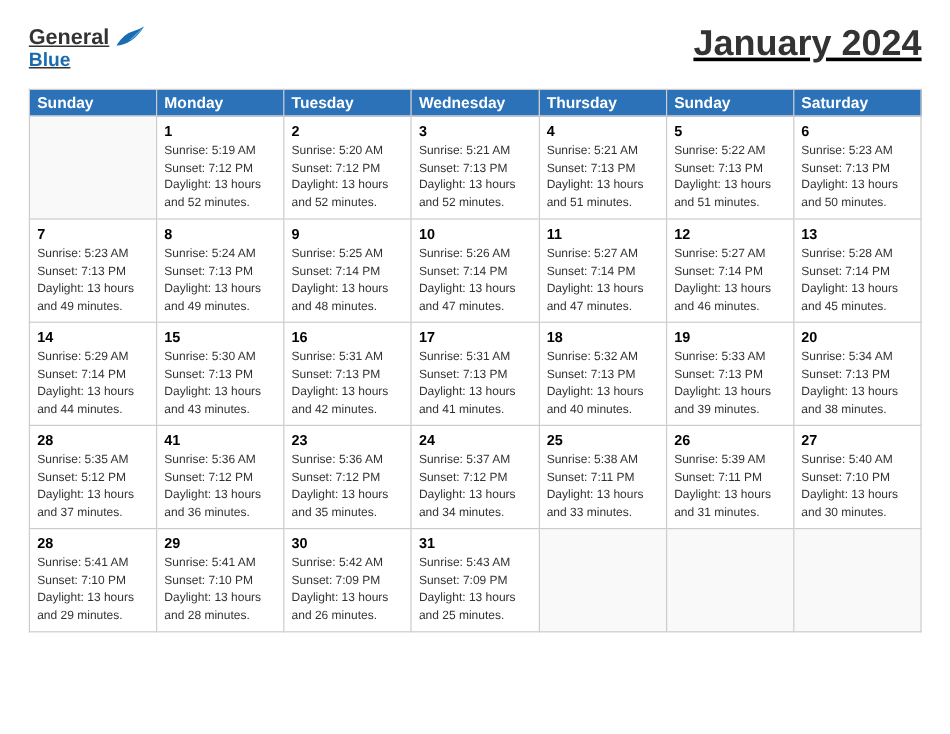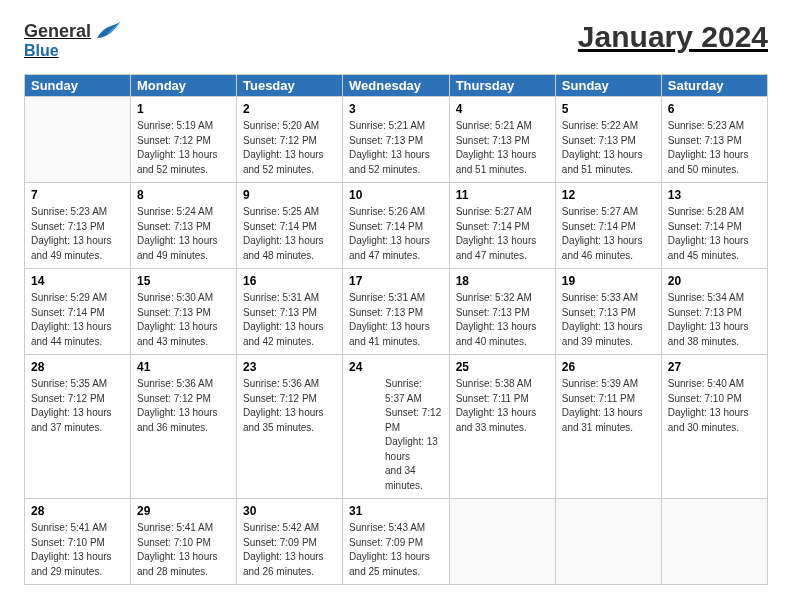--- a/index.html
+++ b/index.html
@@ -264,41 +264,41 @@
           <div class="cell-text" style="white-space: pre-line;">Sunrise: 5:34 AM
 Sunset: 7:13 PM
 Daylight: 13 hours
 and 38 minutes.</div>
         </td>
       </tr>
       <tr>
         <td>
           <span class="date-num">28</span>
           <div class="cell-text" style="white-space: pre-line;">Sunrise: 5:35 AM
-Sunset: 7:12 PM
+Sunset: 5:12 PM
 Daylight: 13 hours
 and 37 minutes.</div>
         </td>
         <td>
           <span class="date-num">41</span>
           <div class="cell-text" style="white-space: pre-line;">Sunrise: 5:36 AM
 Sunset: 7:12 PM
 Daylight: 13 hours
 and 36 minutes.</div>
         </td>
         <td>
           <span class="date-num">23</span>
           <div class="cell-text" style="white-space: pre-line;">Sunrise: 5:36 AM
 Sunset: 7:12 PM
 Daylight: 13 hours
 and 35 minutes.</div>
         </td>
         <td>
           <span class="date-num">24</span>
-          <div class="cell-text" style="white-space: pre-line; margin-left: 36px;">Sunrise: 5:37 AM
+          <div class="cell-text" style="white-space: pre-line;">Sunrise: 5:37 AM
 Sunset: 7:12 PM
 Daylight: 13 hours
 and 34 minutes.</div>
         </td>
         <td>
           <span class="date-num">25</span>
           <div class="cell-text" style="white-space: pre-line;">Sunrise: 5:38 AM
 Sunset: 7:11 PM
 Daylight: 13 hours
 and 33 minutes.</div>

